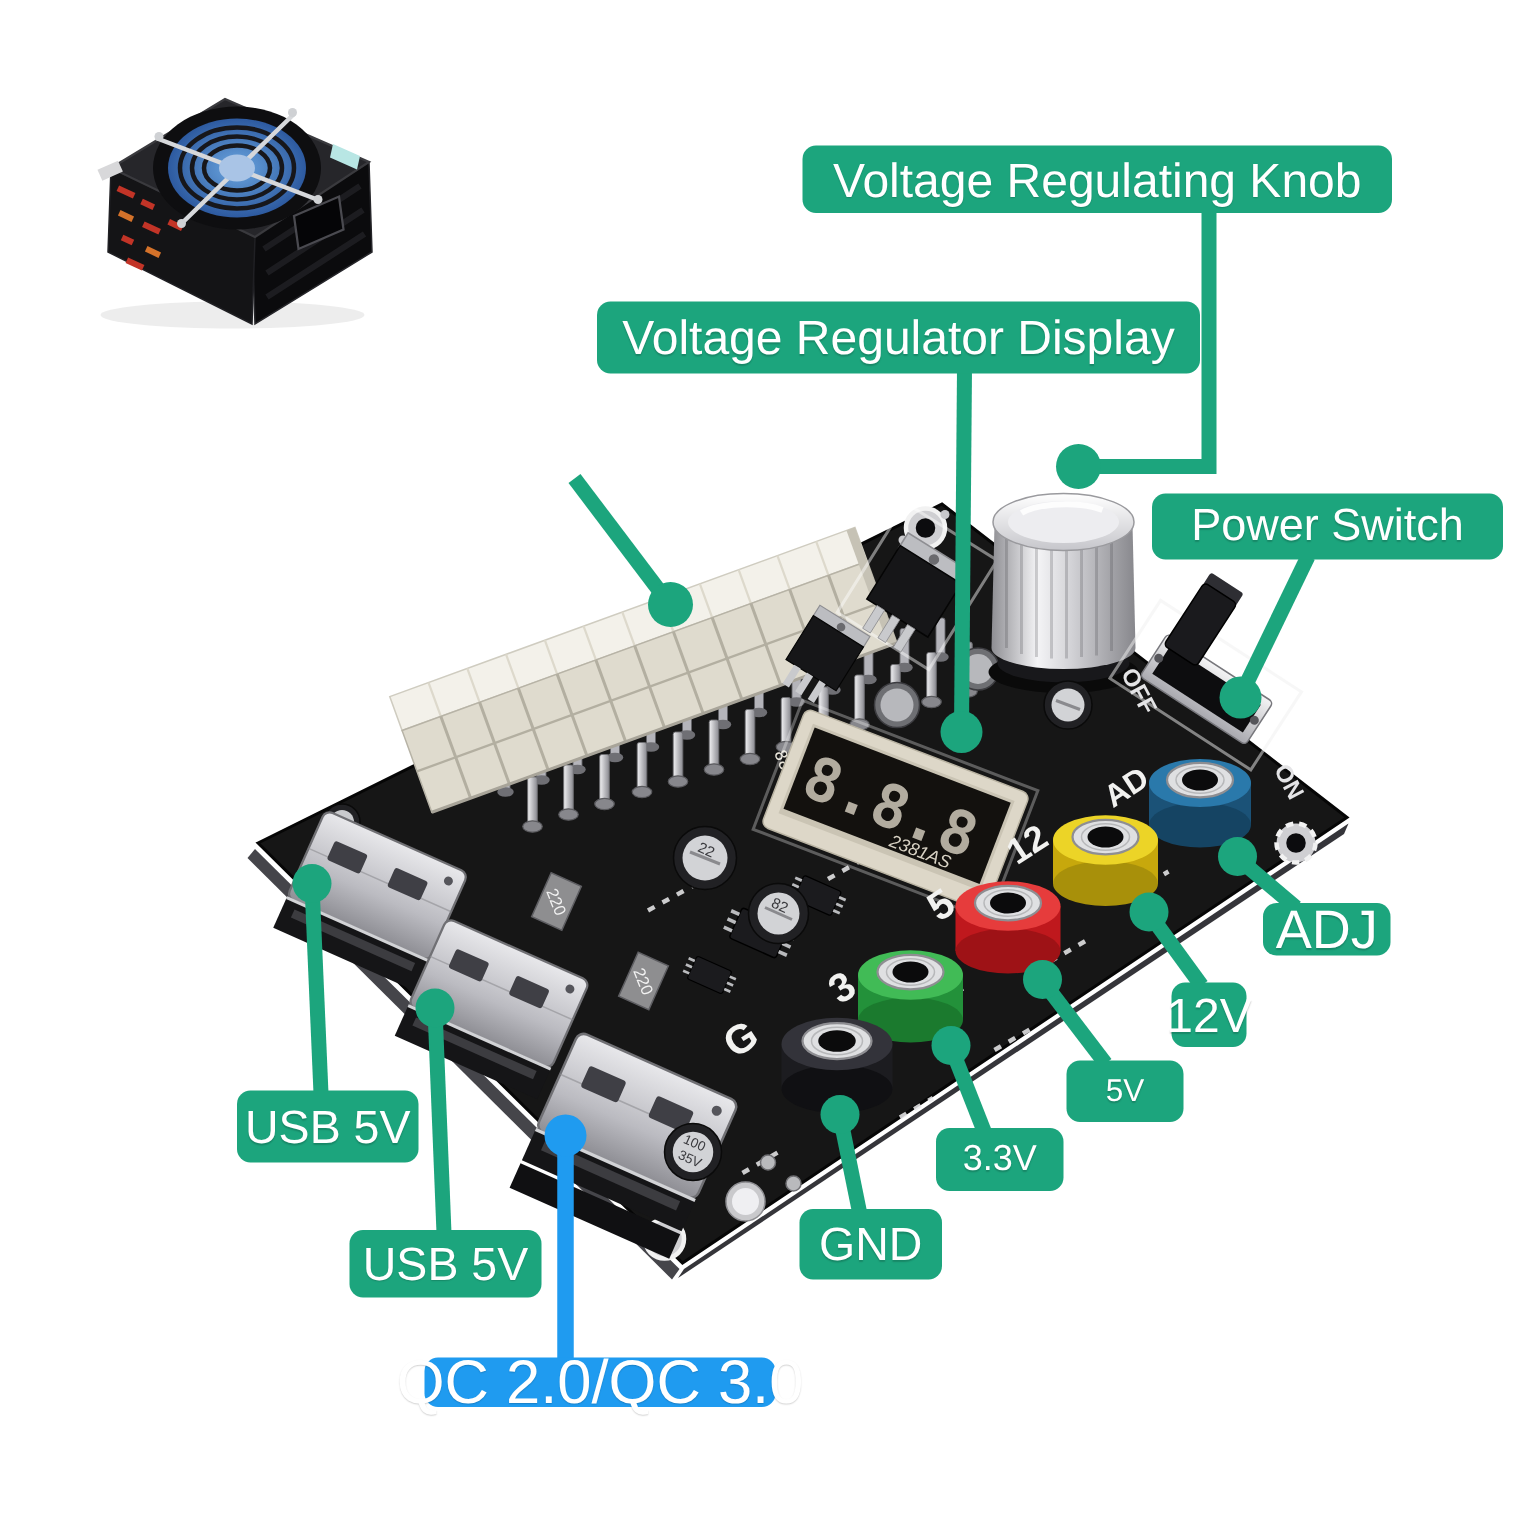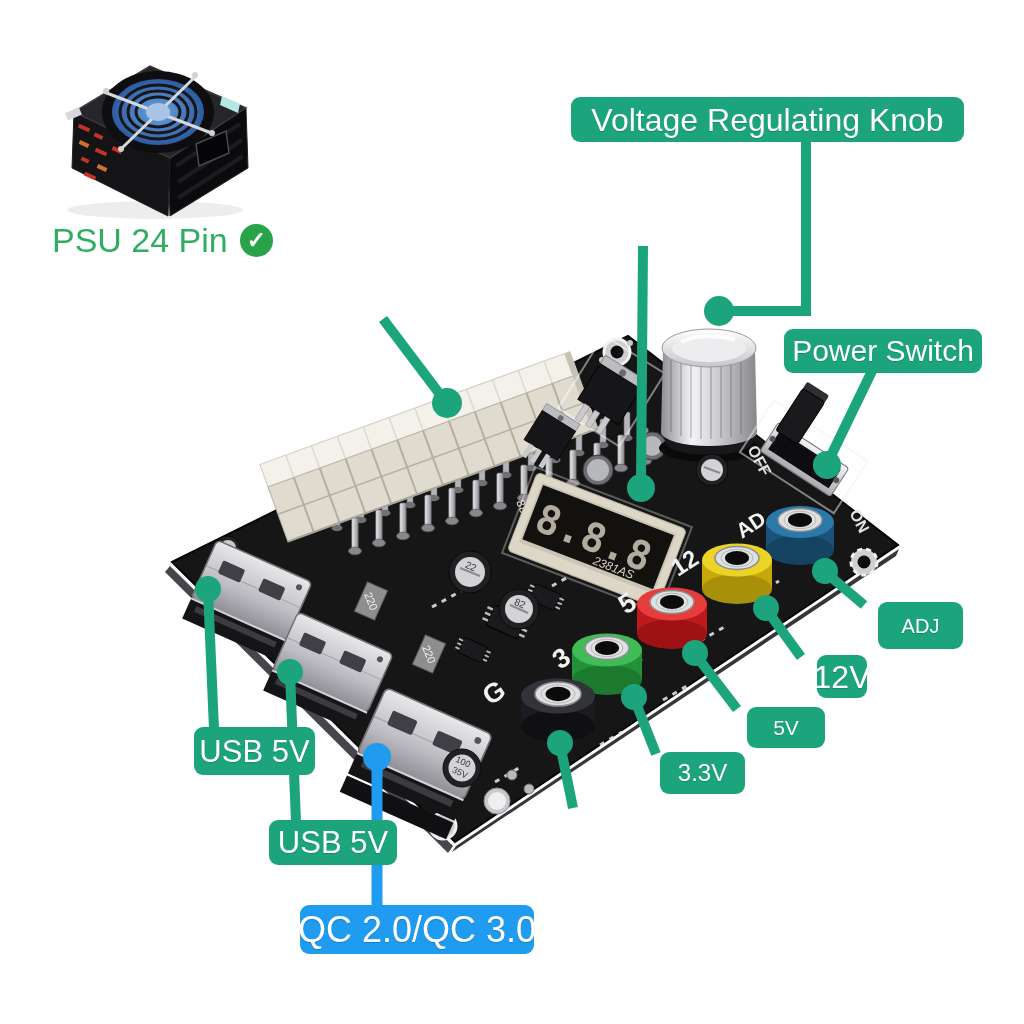--- a/index.html
+++ b/index.html
@@ -1,33 +1,33 @@
 <!DOCTYPE html>
 <html><head>
 <meta charset="utf-8">
 <style>
   html,body{margin:0;padding:0;background:#fff;}
   #stage{position:relative;width:1024px;height:1024px;background:#ffffff;overflow:hidden;
          font-family:"Liberation Sans", sans-serif;}
   #board-svg{position:absolute;left:0;top:0;z-index:1;}
   .c{position:absolute;display:flex;align-items:center;justify-content:center;
      color:#fff;background:#1CA57D;border-radius:9px;font-size:31px;line-height:1;
-     z-index:3;text-shadow:0 1px 1px rgba(0,0,0,.18);white-space:nowrap;margin-left:36px;}
+     z-index:3;text-shadow:0 1px 1px rgba(0,0,0,.18);white-space:nowrap;}
   #cb-knob{left:535px;top:97px;width:393px;height:45px;font-size:32px}
   #cb-display{left:398px;top:201px;width:402px;height:48px;font-size:32px}
-  #cb-power{left:748px;top:329px;width:198px;height:44px;font-size:30px}
+  #cb-power{left:768px;top:329px;width:234px;height:44px;font-size:30px}
   #cb-atx{left:85px;top:277px;width:371px;height:45px;font-size:30px}
   #cb-usb1{left:158px;top:727px;width:121px;height:48px}
   #cb-usb2{left:233px;top:820px;width:128px;height:45px}
-  #cb-qc{left:264px;top:905px;width:234px;height:49px;background:#1F9BF0;font-size:36px}
+  #cb-qc{left:283px;top:905px;width:234px;height:33px;background:#1F9BF0;font-size:41px}
   #cb-gnd{left:533px;top:806px;width:95px;height:47px}
   #cb-v33{left:624px;top:752px;width:85px;height:42px;font-size:24px}
   #cb-v5{left:711px;top:707px;width:78px;height:41px;font-size:21px}
   #cb-v12{left:781px;top:655px;width:50px;height:43px;font-size:32px}
-  #cb-adj{left:842px;top:602px;width:85px;height:47px;font-size:20px}
+  #cb-adj{left:842px;top:602px;width:85px;height:35px;font-size:36px}
   #psu-caption{position:absolute;left:52px;top:221px;z-index:3;display:flex;align-items:center;
                color:#2FAE62;font-size:34px;}
   #psu-check{width:37px;height:37px;border-radius:50%;background:#28A348;color:#fff;
              display:flex;align-items:center;justify-content:center;font-size:23px;
              font-weight:bold;margin-left:10px;border:2px solid #ffffff;box-sizing:border-box;}
 </style>
 </head>
 <body>
 
 <div id="stage">
@@ -385,27 +385,25 @@
     <circle cx="560" cy="743" r="13"></circle>
         <circle cx="634" cy="697" r="13"></circle>
         <circle cx="695" cy="653" r="13"></circle>
     <circle cx="766" cy="608" r="13"></circle>
         <circle cx="825" cy="571" r="13"></circle>
     <circle cx="377" cy="757" r="14" fill="#1F9BF0"></circle>
   </g>
 </svg>
 
 <div class="c" id="cb-knob">Voltage Regulating Knob</div>
+<div class="c" id="cb-display">Voltage Regulator Display</div>
 <div class="c" id="cb-power">Power Switch</div>
 <div class="c" id="cb-usb1">USB 5V</div>
 <div class="c" id="cb-usb2">USB 5V</div>
 <div class="c" id="cb-qc">QC 2.0/QC 3.0</div>
+<div class="c" id="cb-gnd">GND</div>
 <div class="c" id="cb-v33">3.3V</div>
 <div class="c" id="cb-v5">5V</div>
 <div class="c" id="cb-v12">12V</div>
 <div class="c" id="cb-adj">ADJ</div>
 
-<div id="psu-caption">
-  <span>PSU 24 Pin</span>
-  <span id="psu-check">✓</span>
+
 </div>
 
-</div>
-
 </body></html>

